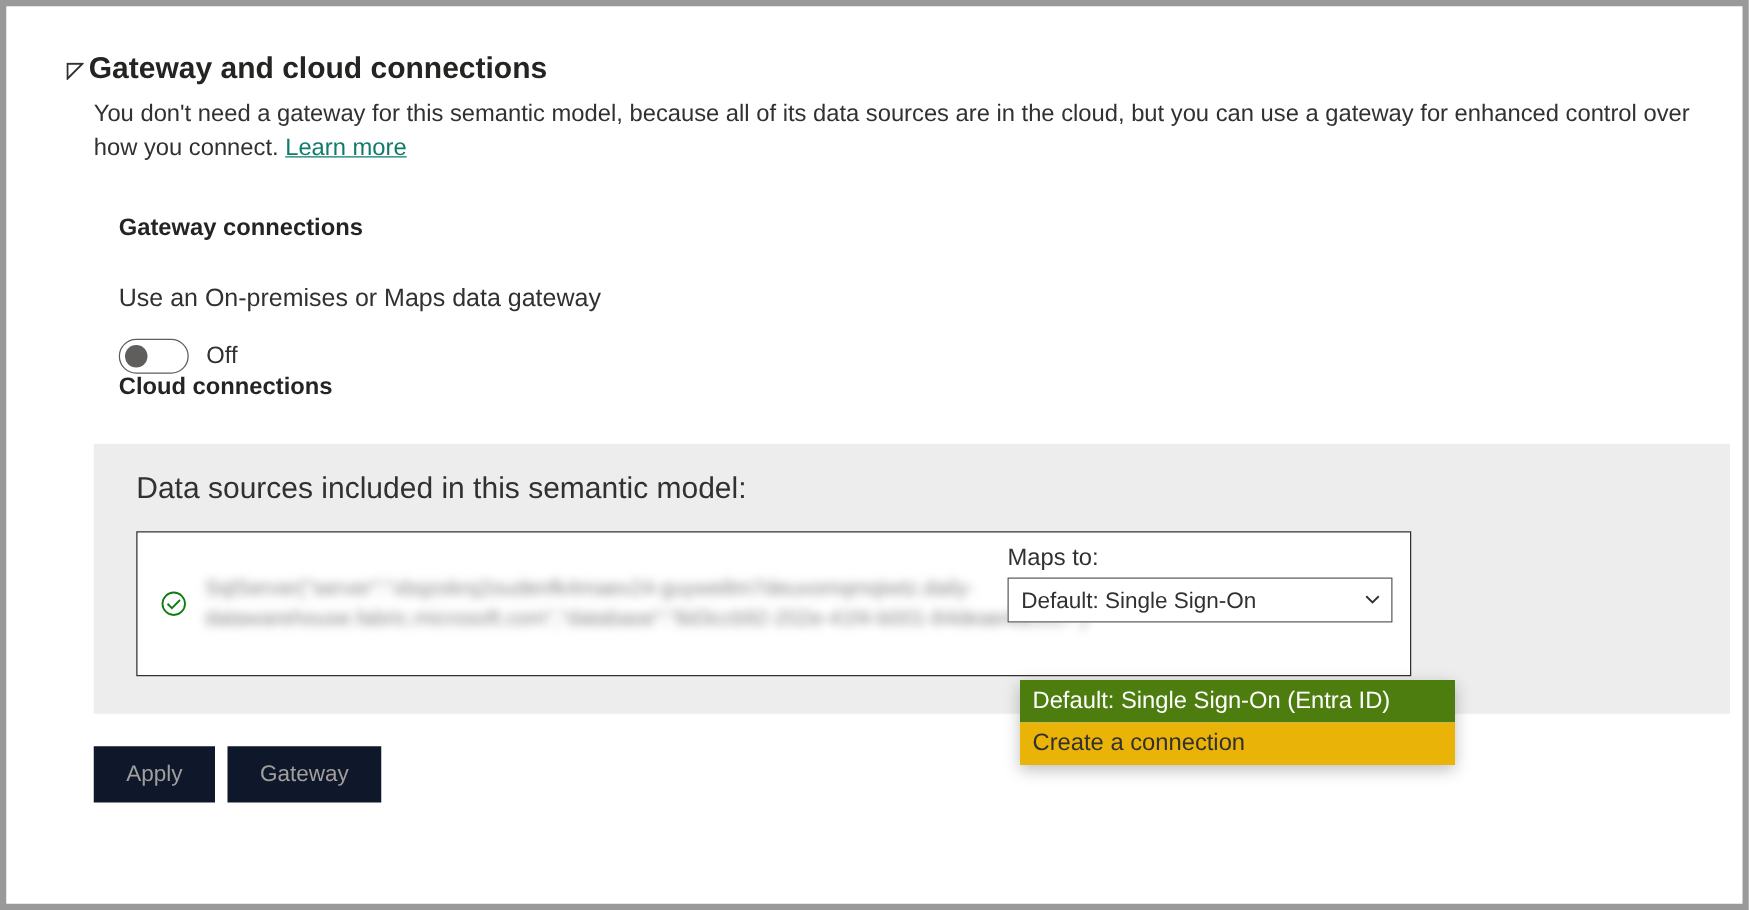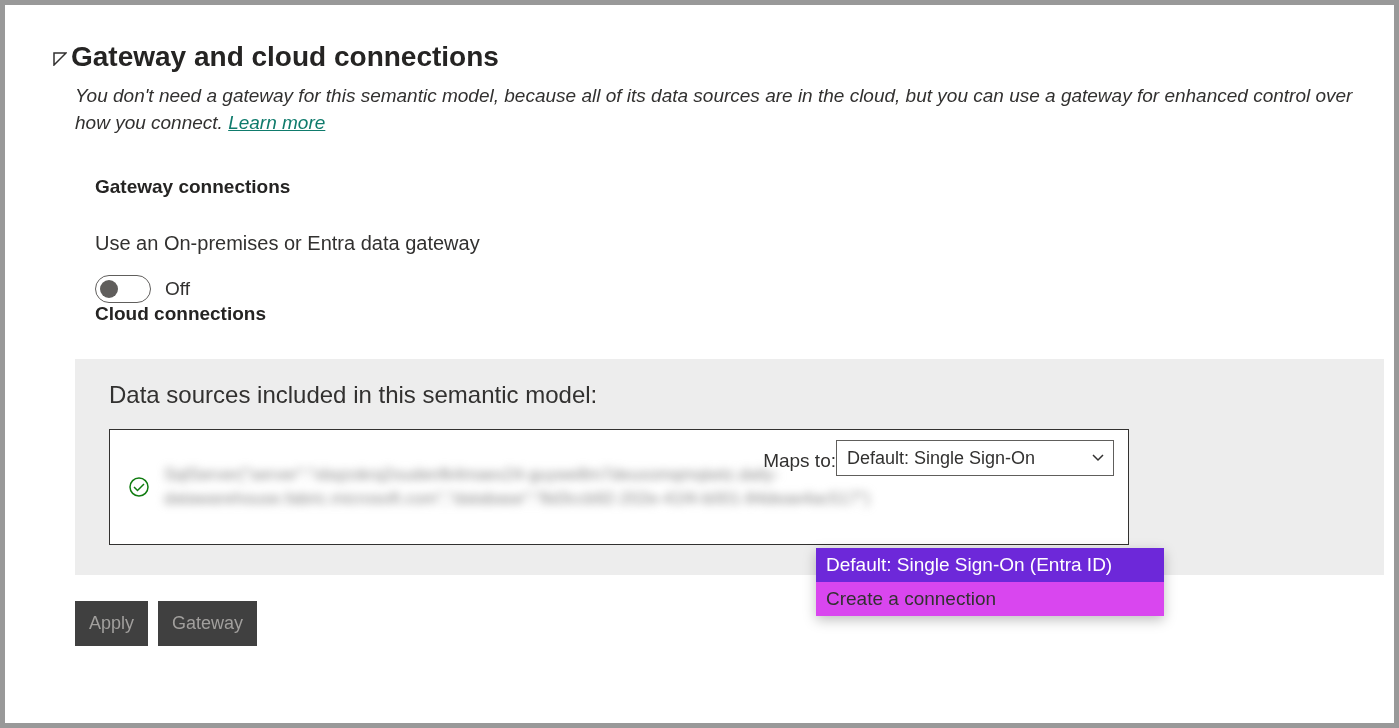--- a/index.html
+++ b/index.html
@@ -26,31 +26,30 @@
     }
     .collapse-icon {
       width: 14px;
       height: 14px;
       display: flex;
       align-items: center;
       justify-content: center;
       margin-top:4px;
     }
     .page-title {
-      font-size: 28px;
+      font-size: 24px;
       font-weight: 600;
       color: #252423;
     }
     .description {
       font-size: 19px;
       color: #323130;
       margin-left: 22px;
       line-height: 1.4;
       margin-bottom: 40px;
-      font-style: italic;
     }
     .description a {
       color: #0f7b6c;
       text-decoration: underline;
     }
     .sub-section {
       margin-left: 42px;
     }
     .sub-heading {
       font-size: 19px;
@@ -124,32 +123,33 @@
       color: #888;
       font-size: 17px;
       line-height: 1.4;
       user-select: none;
     }
     .maps-to-col {
       position: absolute;
       right: 14px;
       top: 10px;
       display: flex;
-      align-items: flex-end;
+      flex-direction: column;
+      align-items: flex-start;
     }
     .maps-to-label {
       font-size: 19px;
       color: #323130;
       margin-bottom: 4px;
     }
     .dropdown {
       border: 1px solid #605e5c;
       background: #fff;
       height: 36px;
-      width: 278px;
+      width: 308px;
       display: flex;
       align-items: center;
       justify-content: space-between;
       padding: 0 8px 0 10px;
       font-size: 18px;
       color: #323130;
       cursor: pointer;
     }
     .dropdown-list {
       position: absolute;
@@ -159,38 +159,38 @@
       background: #fff;
       box-shadow: 0 4px 12px rgba(0,0,0,0.25);
       z-index: 10;
     }
     .dropdown-item {
       padding: 6px 10px;
       font-size: 19px;
       cursor: pointer;
     }
     .dropdown-item.selected {
-      background: #6d28d9;
+      background: #4d7c0f;
       color: #fff;
     }
     .dropdown-item:not(.selected) {
-      background: #d946ef;
+      background: #eab308;
       color: #323130;
     }
     .action-row {
       display: flex;
       gap: 10px;
       margin-top: 26px;
       margin-left: 22px;
     }
     .action-btn {
-      background: #404040;
+      background: #0f172a;
       color: #a19f9d;
       border: none;
-      padding: 12px 14px;
+      padding: 12px 26px;
       font-size: 18px;
       cursor: not-allowed;
     }
   </style>
 </head>
 <body>
 
 <div class="container">
   <div class="section-header">
     <span class="collapse-icon">
@@ -200,21 +200,21 @@
     </span>
     <h1 class="page-title">Gateway and cloud connections</h1>
   </div>
 
   <p class="description">
     <span>You don't need a gateway for this semantic model, because all of its data sources are in the cloud, but you can use a gateway for enhanced control over how you connect. </span><a href="#">Learn more</a>
   </p>
 
   <div class="sub-section">
     <h2 class="sub-heading">Gateway connections</h2>
-    <div class="toggle-label">Use an On-premises or Entra data gateway</div>
+    <div class="toggle-label">Use an On-premises or Maps data gateway</div>
     <div class="toggle-row">
       <div class="toggle-switch">
         <div class="knob"></div>
       </div>
       <span class="toggle-state">Off</span>
     </div>
 
     <h2 class="sub-heading">Cloud connections</h2>
   </div>
 

